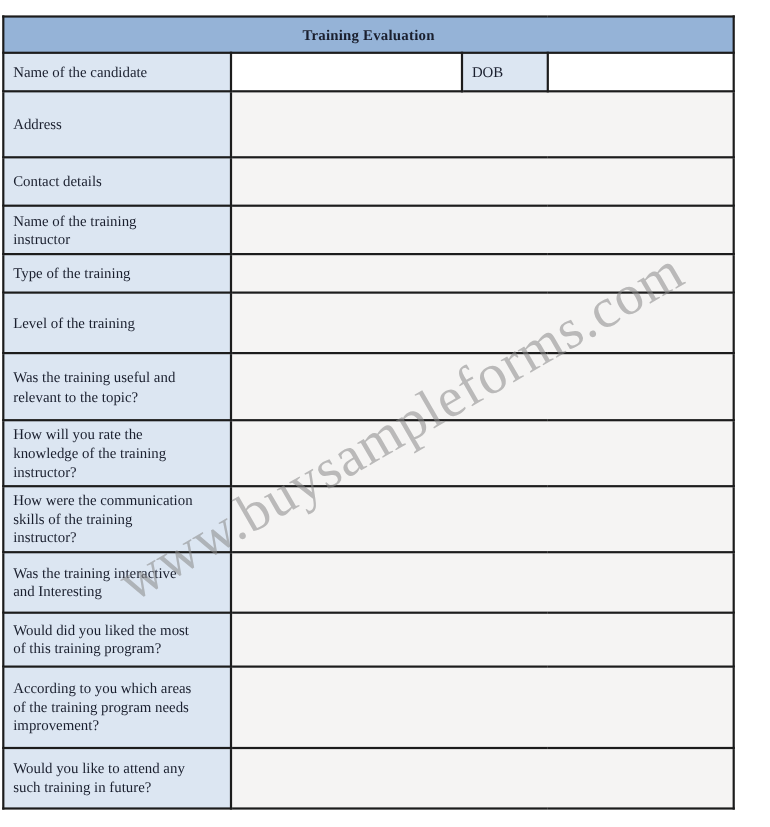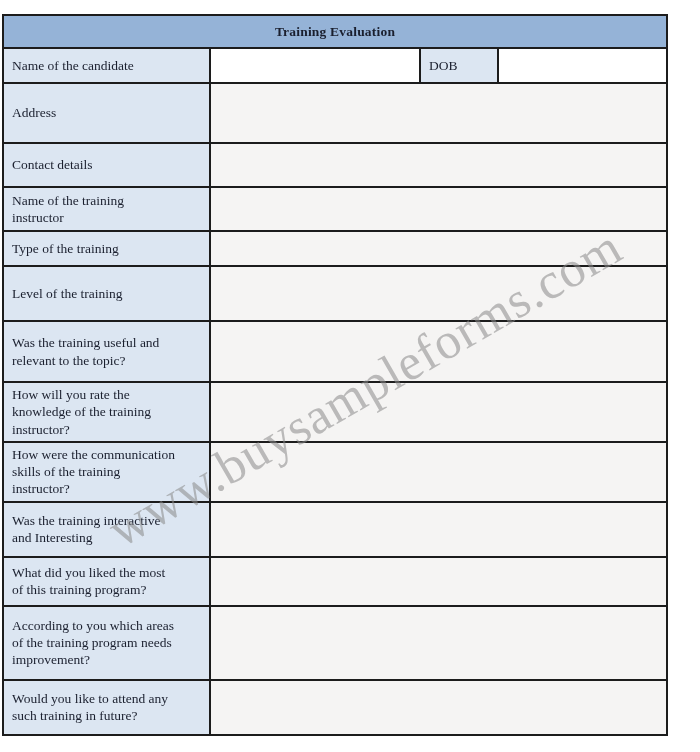--- a/index.html
+++ b/index.html
@@ -128,21 +128,21 @@
       </tr>
       <tr style="height:58px">
         <td class="label-cell">How were the communication skills of the training instructor?</td>
         <td class="value-cell" colspan="3"></td>
       </tr>
       <tr style="height:55px">
         <td class="label-cell">Was the training interactive and Interesting</td>
         <td class="value-cell" colspan="3"></td>
       </tr>
       <tr style="height:49px">
-        <td class="label-cell">What did you liked the most of this training program?</td>
+        <td class="label-cell">Would did you liked the most of this training program?</td>
         <td class="value-cell" colspan="3"></td>
       </tr>
       <tr style="height:74px">
         <td class="label-cell">According to you which areas of the training program needs improvement?</td>
         <td class="value-cell" colspan="3"></td>
       </tr>
       <tr style="height:55px">
         <td class="label-cell">Would you like to attend any such training in future?</td>
         <td class="value-cell" colspan="3"></td>
       </tr>

